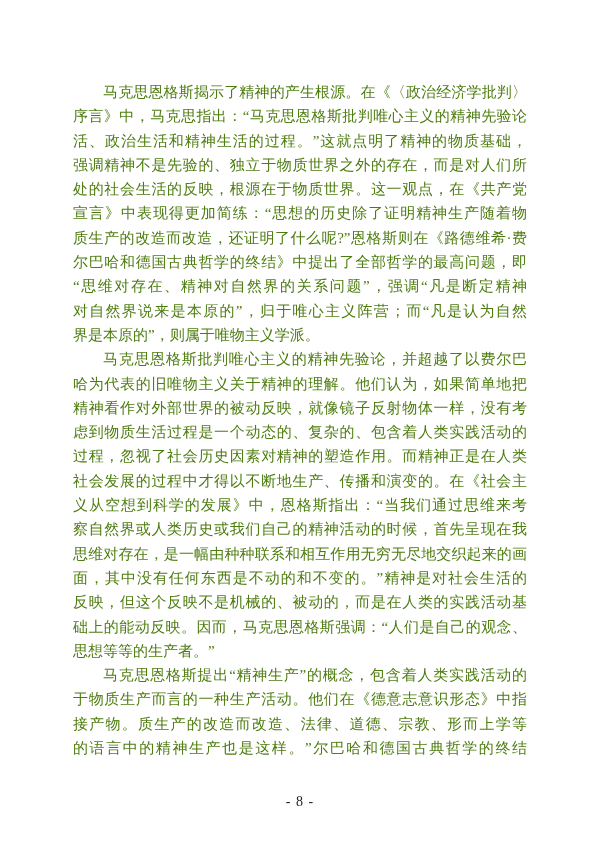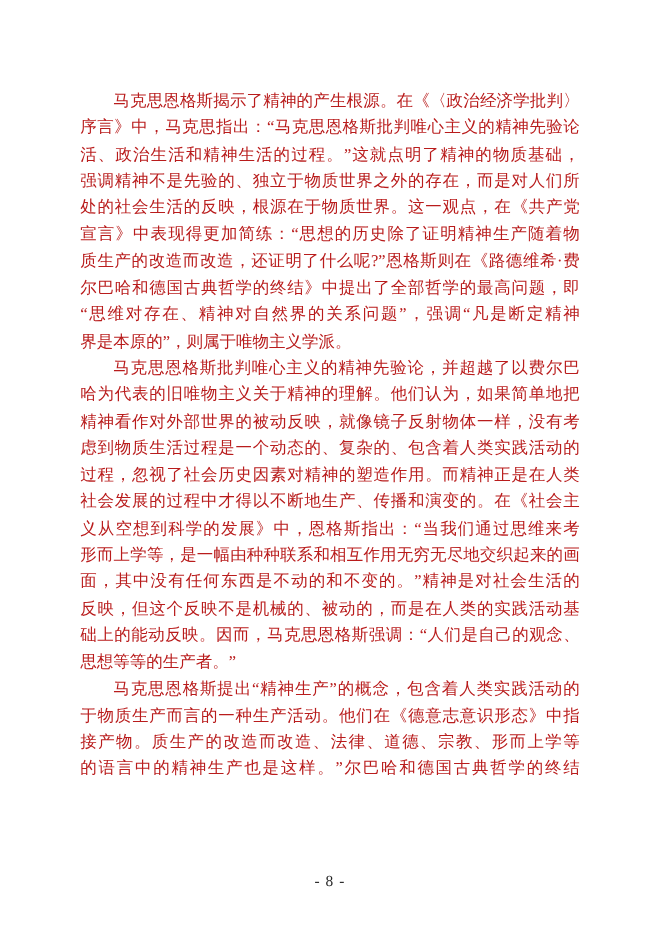--- a/index.html
+++ b/index.html
@@ -13,21 +13,21 @@
     height: 849px;
     background: #ffffff;
     overflow: hidden;
     font-family: "Liberation Serif", "DejaVu Serif", serif;
   }
   .text-block {
     position: absolute;
     left: 73px;
     top: 80px;
     width: 454px;
-    color: #b91c1c;
+    color: #4d7c0f;
     font-size: 15px;
   }
   .line {
     height: 24.3px;
     line-height: 24.3px;
     text-align: justify;
     text-align-last: justify;
     text-justify: inter-character;
     overflow: hidden;
     white-space: nowrap;
@@ -56,29 +56,31 @@
   <div class="text-block" id="text-block">
       <div class="line indent">马克思恩格斯揭示了精神的产生根源。在《〈政治经济学批判〉</div>
       <div class="line">序言》中，马克思指出：“马克思恩格斯批判唯心主义的精神先验论</div>
       <div class="line">活、政治生活和精神生活的过程。”这就点明了精神的物质基础，</div>
       <div class="line">强调精神不是先验的、独立于物质世界之外的存在，而是对人们所</div>
       <div class="line">处的社会生活的反映，根源在于物质世界。这一观点，在《共产党</div>
       <div class="line">宣言》中表现得更加简练：“思想的历史除了证明精神生产随着物</div>
       <div class="line">质生产的改造而改造，还证明了什么呢?”恩格斯则在《路德维希·费</div>
       <div class="line">尔巴哈和德国古典哲学的终结》中提出了全部哲学的最高问题，即</div>
       <div class="line">“思维对存在、精神对自然界的关系问题”，强调“凡是断定精神</div>
+      <div class="line">对自然界说来是本原的”，归于唯心主义阵营；而“凡是认为自然</div>
       <div class="line para-end">界是本原的”，则属于唯物主义学派。</div>
       <div class="line indent">马克思恩格斯批判唯心主义的精神先验论，并超越了以费尔巴</div>
       <div class="line">哈为代表的旧唯物主义关于精神的理解。他们认为，如果简单地把</div>
       <div class="line">精神看作对外部世界的被动反映，就像镜子反射物体一样，没有考</div>
       <div class="line">虑到物质生活过程是一个动态的、复杂的、包含着人类实践活动的</div>
       <div class="line">过程，忽视了社会历史因素对精神的塑造作用。而精神正是在人类</div>
       <div class="line">社会发展的过程中才得以不断地生产、传播和演变的。在《社会主</div>
       <div class="line">义从空想到科学的发展》中，恩格斯指出：“当我们通过思维来考</div>
-      <div class="line">形而上学等，是一幅由种种联系和相互作用无穷无尽地交织起来的画</div>
+      <div class="line">察自然界或人类历史或我们自己的精神活动的时候，首先呈现在我</div>
+      <div class="line">思维对存在，是一幅由种种联系和相互作用无穷无尽地交织起来的画</div>
       <div class="line">面，其中没有任何东西是不动的和不变的。”精神是对社会生活的</div>
       <div class="line">反映，但这个反映不是机械的、被动的，而是在人类的实践活动基</div>
       <div class="line">础上的能动反映。因而，马克思恩格斯强调：“人们是自己的观念、</div>
       <div class="line para-end">思想等等的生产者。”</div>
       <div class="line indent">马克思恩格斯提出“精神生产”的概念，包含着人类实践活动的</div>
       <div class="line">于物质生产而言的一种生产活动。他们在《德意志意识形态》中指</div>
       <div class="line">接产物。质生产的改造而改造、法律、道德、宗教、形而上学等</div>
       <div class="line">的语言中的精神生产也是这样。”尔巴哈和德国古典哲学的终结</div>
     </div>
   <div class="footer">- 8 -</div>

